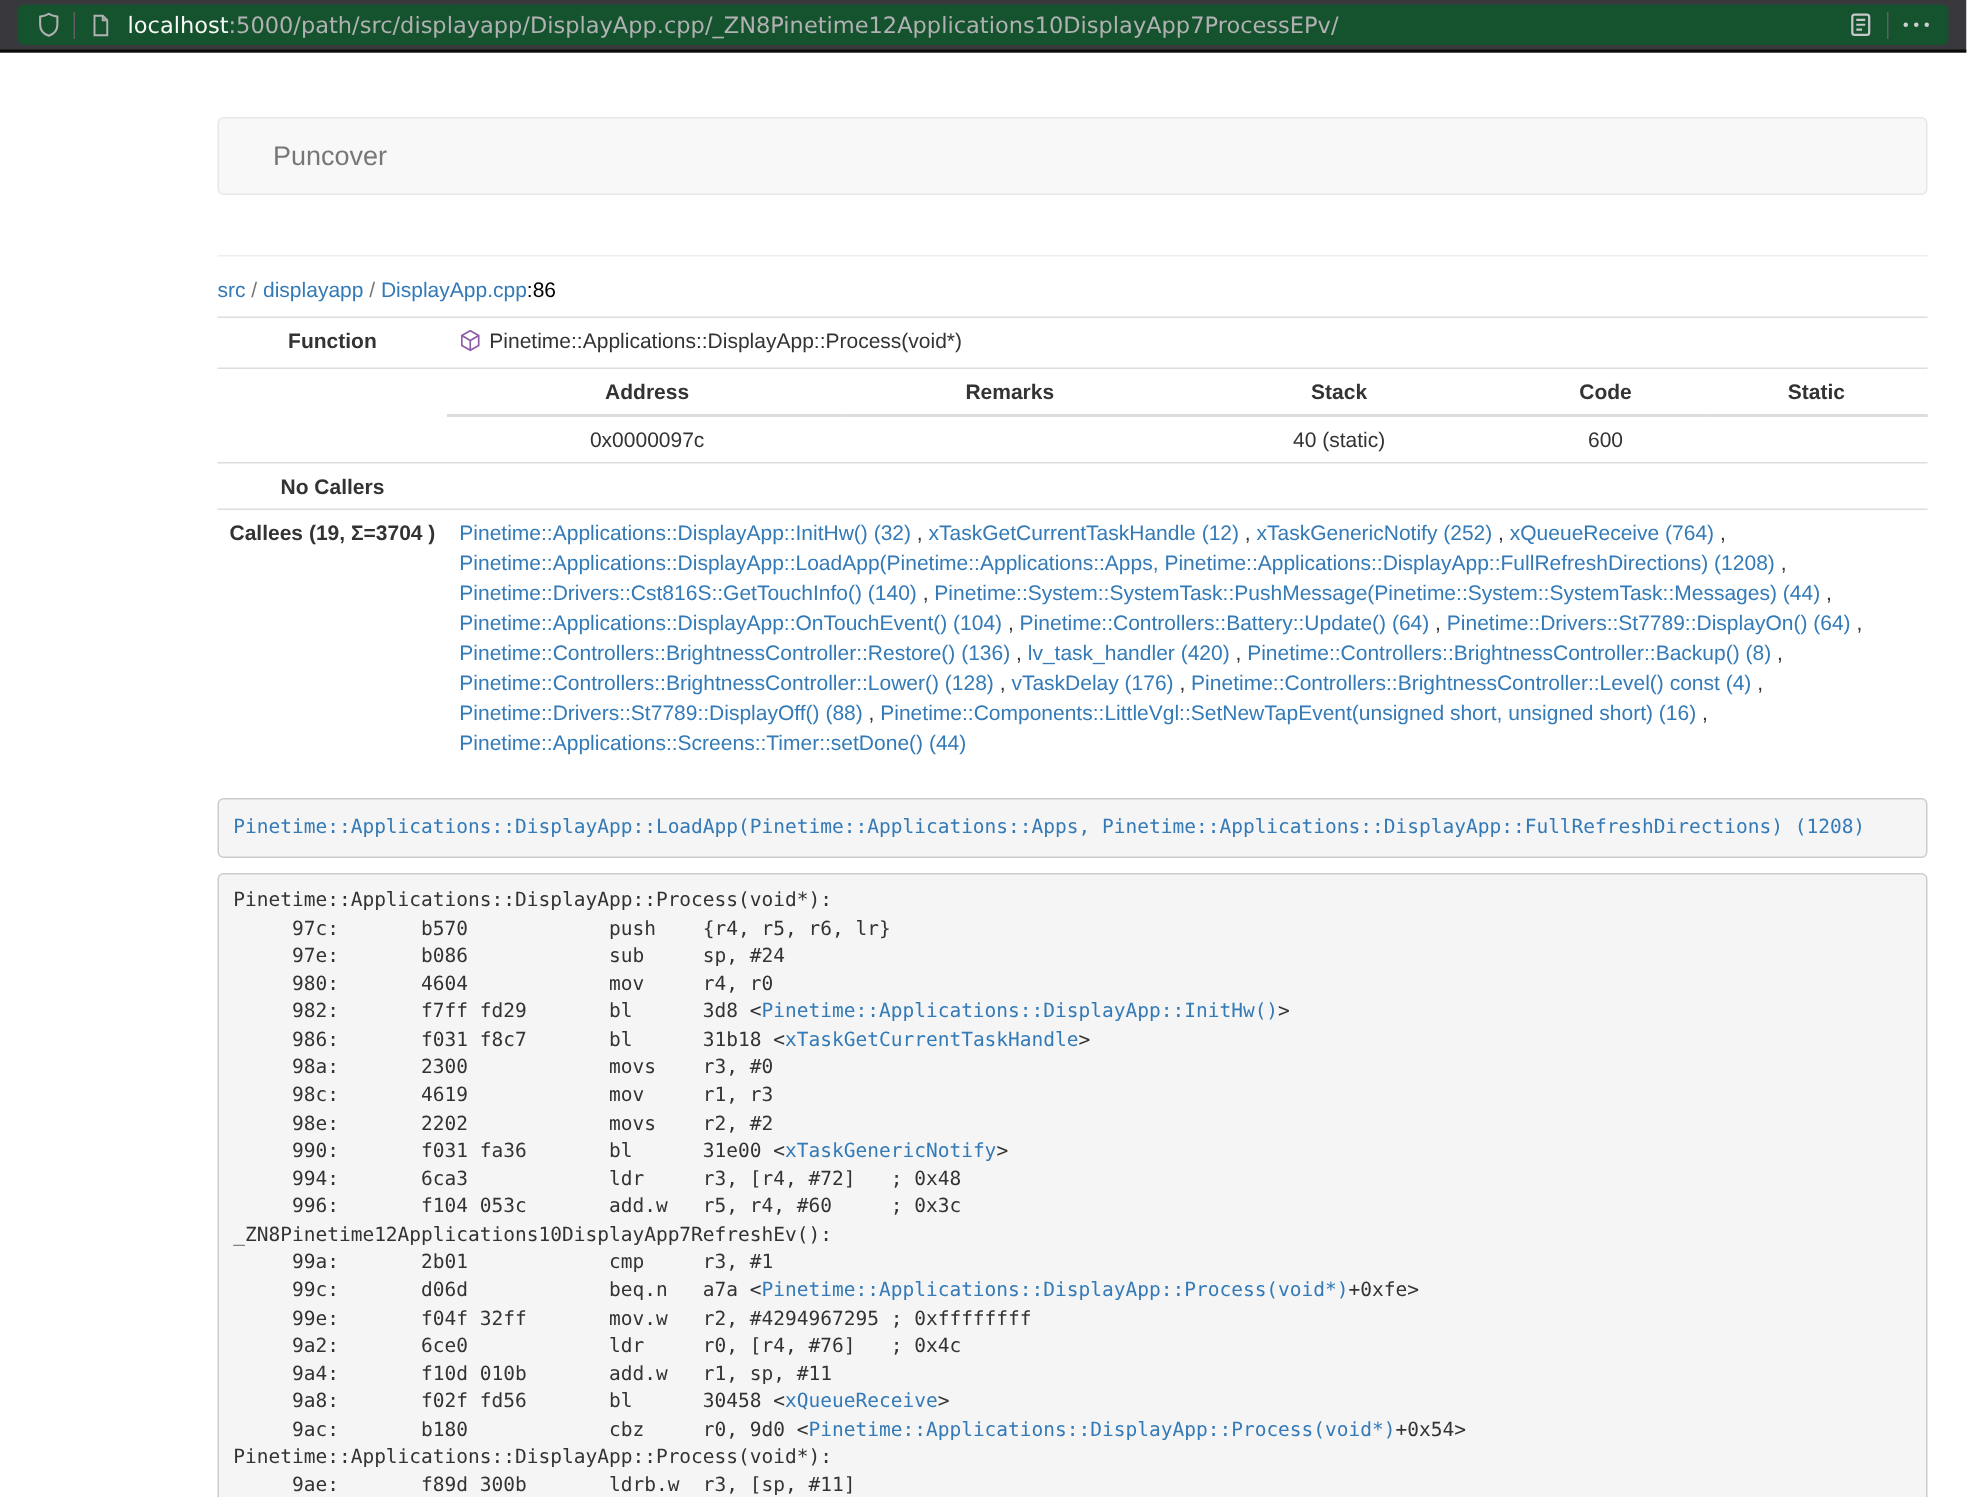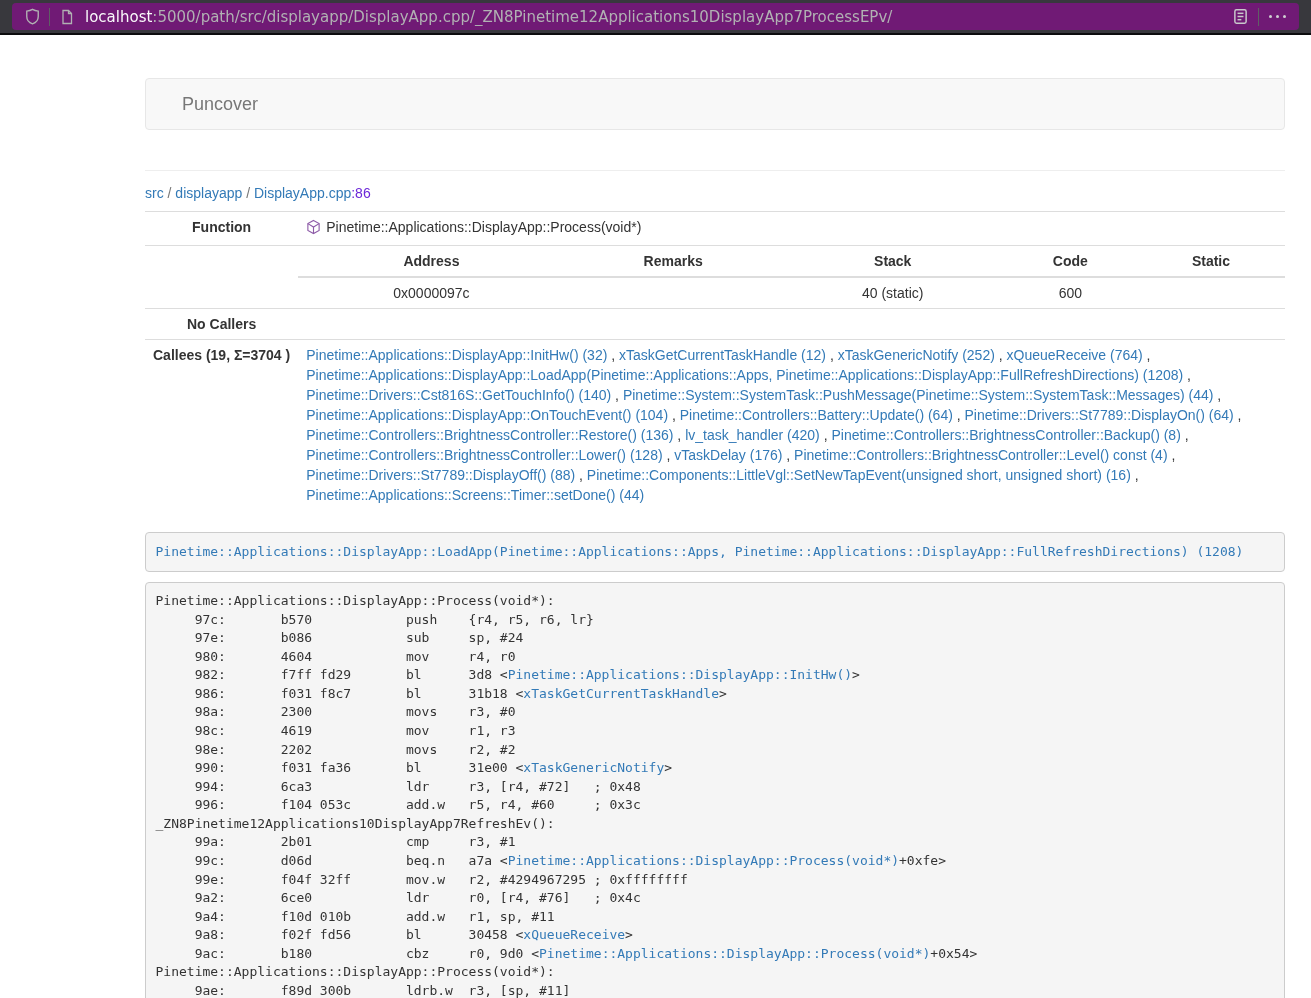--- a/index.html
+++ b/index.html
@@ -11,21 +11,21 @@
     font-size: 14px; color: #333;
   }
 
   
   .toolbar {
     height: 35px; background: #38383d;
     border-bottom: 2px solid #0c0c0d;
     display: flex; align-items: center; padding: 0 12px;
   }
   .urlbar {
-    flex: 1; height: 27px; background: #701a75; border-radius: 4px;
+    flex: 1; height: 27px; background: #14532d; border-radius: 4px;
     display: flex; align-items: center; padding: 0 9px;
   }
   .urlbar .icon-btn { display: flex; align-items: center; justify-content: center; width: 22px; height: 22px; flex: 0 0 auto; }
   .vdivider { width: 1px; height: 18px; background: #5f5f64; margin: 0 6px; flex: 0 0 auto; }
   .url-text {
     flex: 1; font-family: "DejaVu Sans", sans-serif; font-size: 15px;
     color: #b1b1b3; white-space: nowrap; overflow: hidden; margin-left: 7px;
   }
   .url-text .host { color: #f9f9fa; }
   .dots { display: flex; gap: 3.5px; align-items: center; padding: 0 4px; }
@@ -36,21 +36,21 @@
 
   .brand-panel {
     background: #f8f8f8; border: 1px solid #e7e7e7; border-radius: 4px;
     padding: 15px 36px; font-size: 18px; color: #777; line-height: 20px;
   }
   hr.rule { border: 0; border-top: 1px solid #eee; margin: 40px 0 12px; }
 
   .breadcrumb { margin: 0 0 8px; line-height: 20px; }
   a { color: #337ab7; text-decoration: none; }
   .breadcrumb .sep { color: #777; }
-  .breadcrumb .suffix { color: #6d28d9; }
+  .breadcrumb .suffix { color: #000000; }
 
   table.fn-table { width: 100%; border-collapse: collapse; margin-bottom: 22px; }
   table.fn-table > tbody > tr > th,
   table.fn-table > tbody > tr > td {
     border-top: 1px solid #ddd; padding: 5px 8px;
     text-align: left; vertical-align: top; line-height: 20px; font-size: 14px;
   }
   table.fn-table > tbody > tr > th.rowhdr { width: 148px; font-weight: bold; white-space: nowrap; text-align: center; }
   table.fn-table > tbody > tr > td.no-pad { padding: 0; }
 

